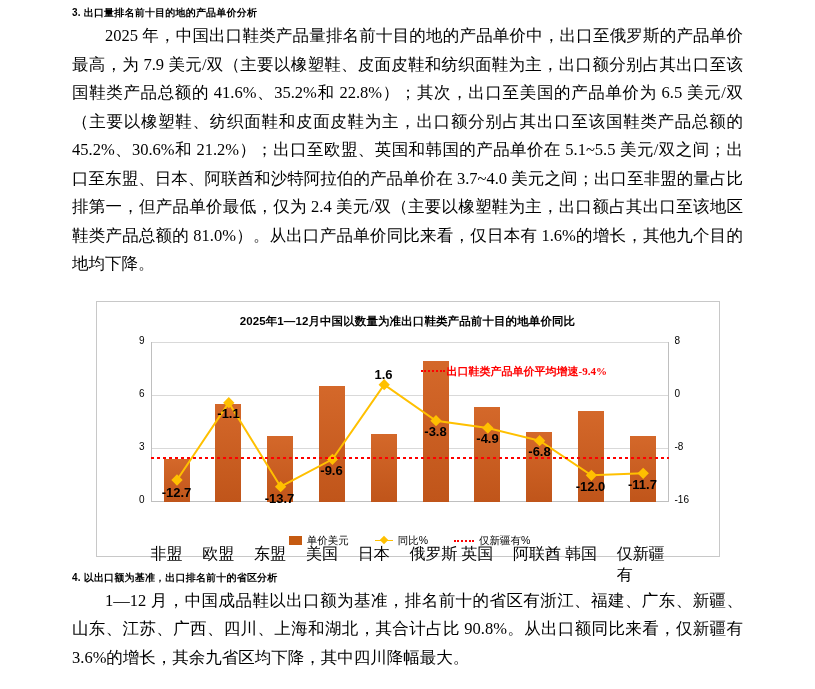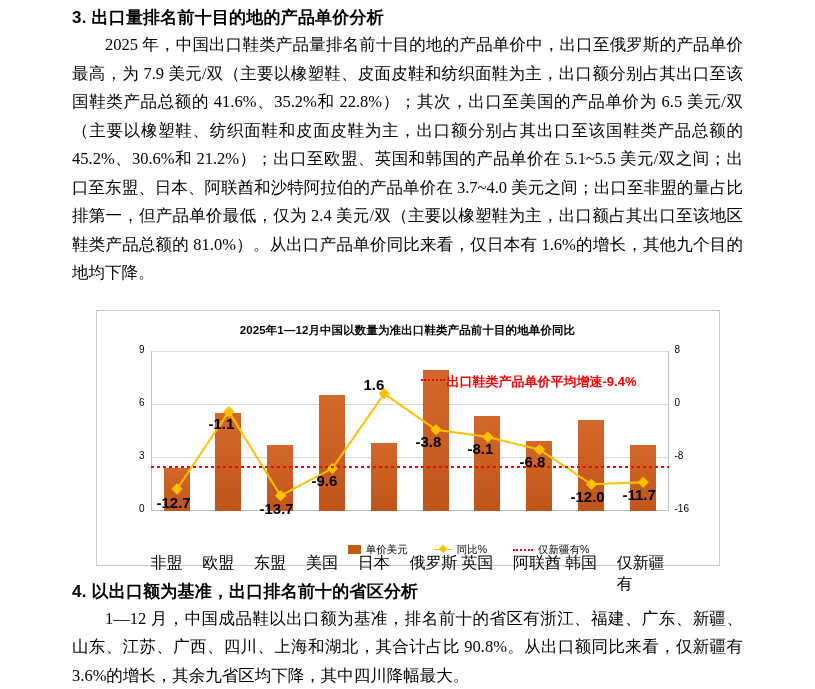--- a/index.html
+++ b/index.html
@@ -18,21 +18,21 @@
   .page {
     position: relative;
     width: 815px;
     height: 689px;
     padding: 0;
     box-sizing: border-box;
   }
   .heading {
     font-family: "Liberation Sans", sans-serif;
     font-weight: bold;
-    font-size: 17px;
+    font-size: 10px;
     margin: 0;
     padding: 6px 0 2px 72px;
     letter-spacing: 0.2px;
   }
   .para {
     font-size: 16.5px;
     line-height: 28.5px;
     margin: 0;
     padding: 0 72px 0 72px;
     text-align: justify;
@@ -106,37 +106,37 @@
     position: absolute;
     font-family: "Liberation Sans", sans-serif;
     font-size: 16px;
     text-align: left;
     color: #000;
     top: 202px;
   }
   .pt-label {
     position: absolute;
     font-family: "Liberation Sans", sans-serif;
-    font-size: 15px;
-    font-weight: bold;
-    color: #000;
+    font-size: 13px;
+    font-weight: bold;
+    color: #000;
+    text-align: center;
     white-space: nowrap;
   }
   .legend {
     position: absolute;
     bottom: 8px;
-    left: 16px;
+    left: 2px;
     width: 100%;
     display: flex;
     justify-content: center;
     gap: 26px;
     align-items: center;
     font-family: "Liberation Sans", sans-serif;
     font-size: 10.5px;
-    padding-left: 45px;
   }
   .legend-item {
     display: flex;
     align-items: center;
     gap: 5px;
   }
   .legend-swatch-bar {
     width: 13px; height: 9px;
     background: #c55a11;
     display: inline-block;
@@ -166,22 +166,22 @@
     display: inline-block;
   }
   .legend-swatch-dot::before {
     content: "";
     position: absolute;
     left: 0; right: 0; top: 4px;
     border-top: 2px dotted #ff0000;
   }
   .annot {
     position: absolute;
-    font-family: Liberation Sans, sans-serif;
-    font-size: 13px;
+    font-family: Liberation Serif, serif;
+    font-size: 11px;
     font-weight: bold;
     color: #ff0000;
     white-space: nowrap;
   }
   .annot-dash {
     position: absolute;
     border-top: 2px dotted #ff0000;
     width: 24px;
   }
 </style>
@@ -232,21 +232,21 @@
         </g>
         <line x1="0" y1="116" x2="518" y2="116" stroke="#ff0000" stroke-width="2.2" stroke-dasharray="3,3"></line>
       </svg>
 
       <div class="pt-label" style="left:6px; top:143px; width:40px;">-12.7</div>
       <div class="pt-label" style="left:58px; top:64px; width:40px;">-1.1</div>
       <div class="pt-label" style="left:109px; top:149px; width:40px;">-13.7</div>
       <div class="pt-label" style="left:161px; top:121px; width:40px;">-9.6</div>
       <div class="pt-label" style="left:213px; top:25px; width:40px;">1.6</div>
       <div class="pt-label" style="left:265px; top:82px; width:40px;">-3.8</div>
-      <div class="pt-label" style="left:317px; top:89px; width:40px;">-8.1</div>
+      <div class="pt-label" style="left:317px; top:89px; width:40px;">-4.9</div>
       <div class="pt-label" style="left:369px; top:102px; width:40px;">-6.8</div>
       <div class="pt-label" style="left:420px; top:137px; width:40px;">-12.0</div>
       <div class="pt-label" style="left:472px; top:135px; width:40px;">-11.7</div>
 
       <div class="cat-label" style="left:0px; width:52px;">非盟</div>
       <div class="cat-label" style="left:51.8px; width:52px;">欧盟</div>
       <div class="cat-label" style="left:103.6px; width:52px;">东盟</div>
       <div class="cat-label" style="left:155.4px; width:52px;">美国</div>
       <div class="cat-label" style="left:207.2px; width:52px;">日本</div>
       <div class="cat-label" style="left:259px; width:52px;">俄罗斯</div>

